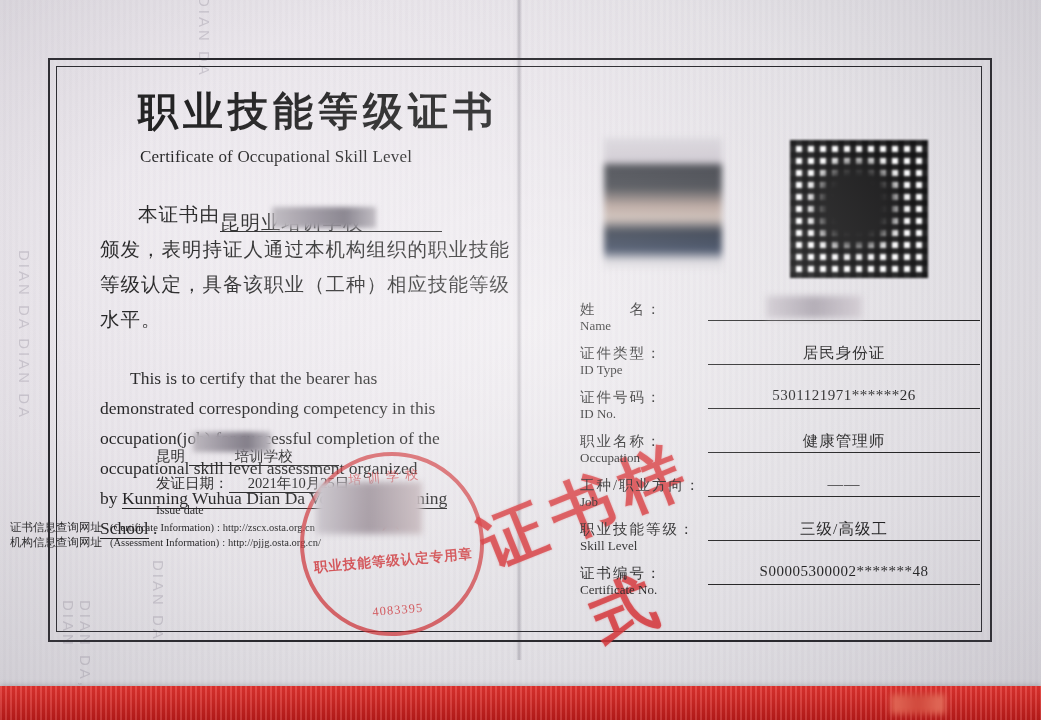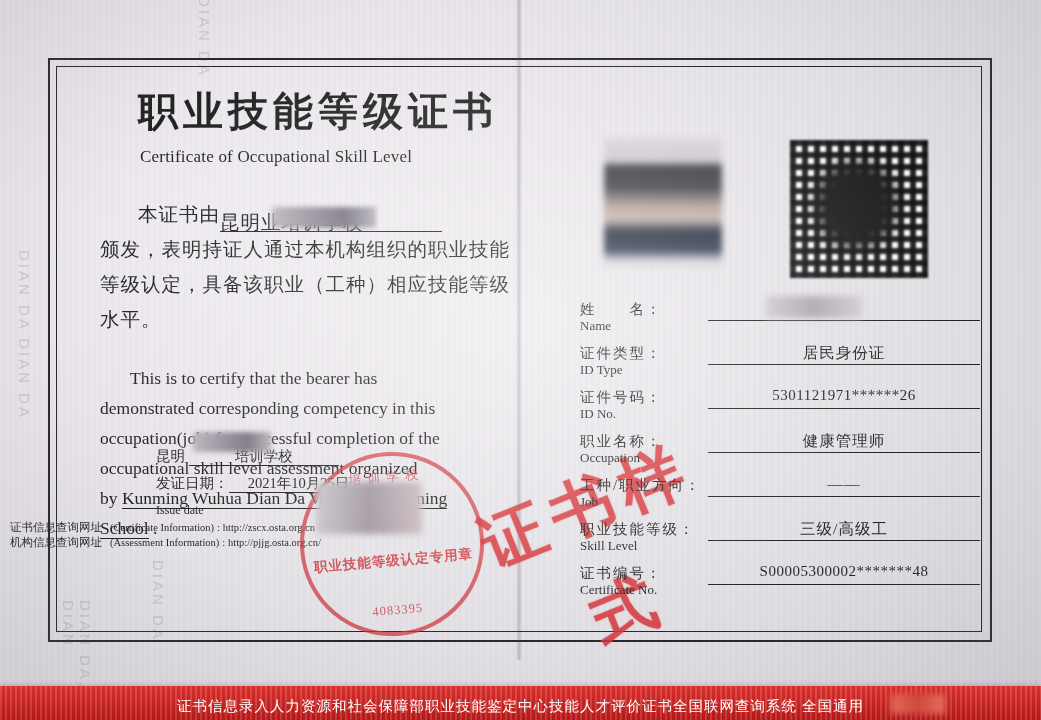--- a/index.html
+++ b/index.html
@@ -353,19 +353,15 @@
   <div class="ribbon r-bl">
       <div class="rib-stripe"></div>
     </div>
   <div class="ribbon r-br">
       <div class="rib-stripe"></div>
     </div>
   <div class="ribbon r-bottom">
       <div class="rib-stripe"></div>
     </div>
 
-  <div class="bottom-text">
-    <span>证书信息录入人力资源和社会保障部职业技能鉴定中心技能人才评价证书全国联网查询系统</span>
-    <span>全国通用</span>
-  </div>
   <div class="bottom-redact"></div>
 
 </div>
 
 </body></html>

